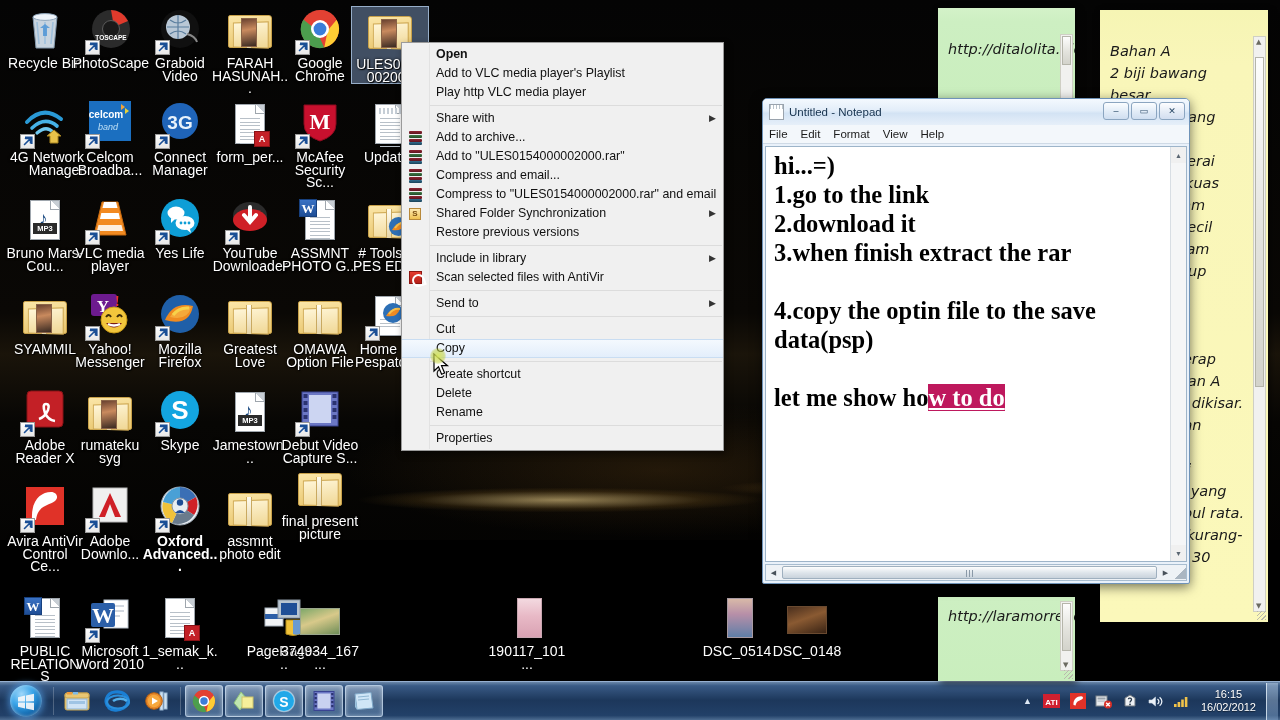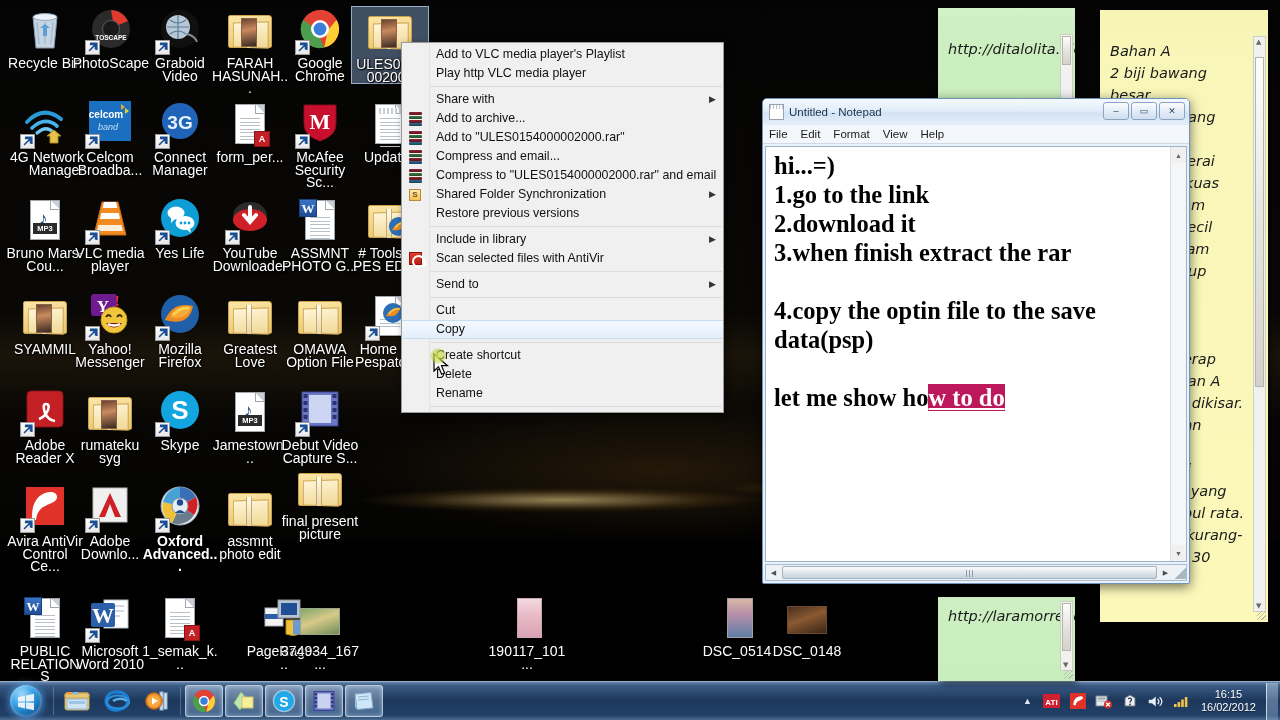--- a/index.html
+++ b/index.html
@@ -1007,20 +1007,21 @@
     <div class="vs" style="top:4px;">
         <div class="th" style="top:1px;height:48px;"></div>
         <div class="dn">▼</div>
       </div>
     <div class="grip"></div>
   </div>
 
   <div id="ctxmenu">
     <div class="gutter"></div>
     <div id="ctx-items">
+        <div class="mi bold"><span>Open</span></div>
         <div class="mi"><span>Add to VLC media player's Playlist</span></div>
         <div class="mi"><span>Play http VLC media player</span></div>
         <div class="msep"></div>
         <div class="mi"><span>Share with</span><span class="arrow">▶</span></div>
         <div class="mi"><div class="mico">
             <div class="ico-rar">
               <i></i>
               <i></i>
               <i></i>
               <i></i>
@@ -1062,20 +1063,21 @@
         <div class="msep"></div>
         <div class="mi"><span>Send to</span><span class="arrow">▶</span></div>
         <div class="msep"></div>
         <div class="mi"><span>Cut</span></div>
         <div class="mi hl"><span>Copy</span></div>
         <div class="msep"></div>
         <div class="mi"><span>Create shortcut</span></div>
         <div class="mi"><span>Delete</span></div>
         <div class="mi"><span>Rename</span></div>
         <div class="msep"></div>
+        <div class="mi"><span>Properties</span></div>
       </div>
   </div>
 
   <div id="cursor">
     <div class="halo"></div>
     <svg width="22" height="26" viewBox="0 0 22 26">
       <path d="M2 2 L2 19 L6.5 14.8 L9.6 22.3 L12.6 21 L9.5 13.7 L15.5 13.7 Z" fill="#ffffff" stroke="#000000" stroke-width="1.2"></path>
     </svg>
   </div>
 

